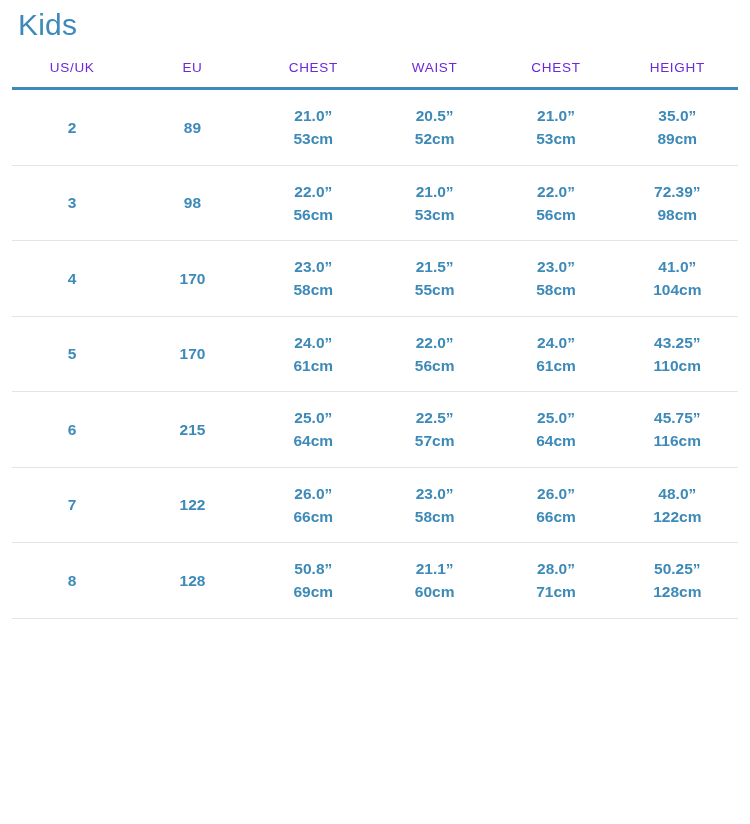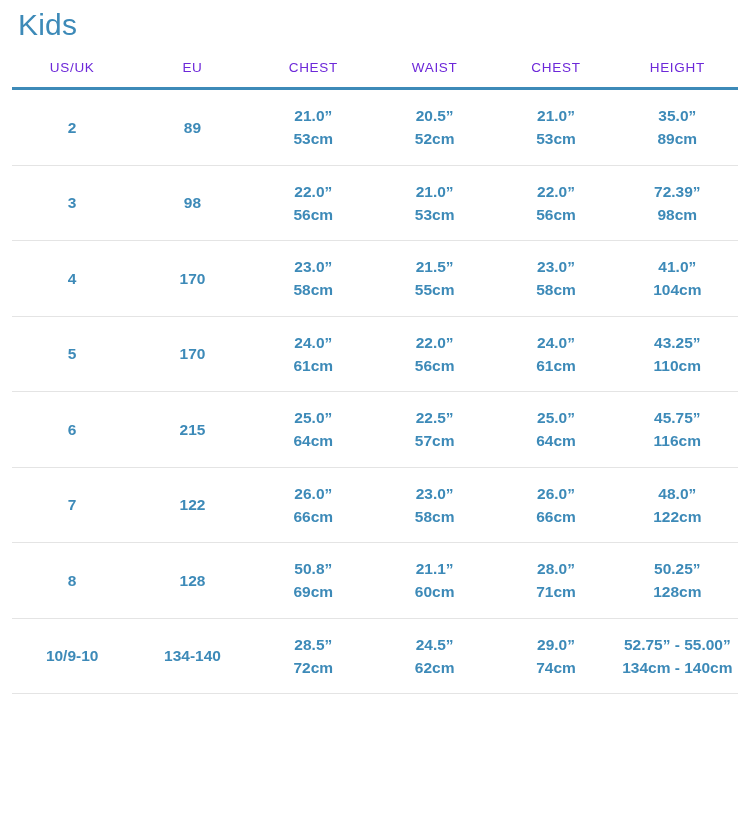--- a/index.html
+++ b/index.html
@@ -238,36 +238,16 @@
         <td>
           <span class="meas">28.0”</span>
           <span class="meas">71cm</span>
         </td>
         <td>
           <span class="meas">50.25”</span>
           <span class="meas">128cm</span>
         </td>
       </tr>
 
-      <tr>
-        <td class="us-uk">10/9-10</td>
-        <td>134-140</td>
-        <td>
-          <span class="meas">28.5”</span>
-          <span class="meas">72cm</span>
-        </td>
-        <td>
-          <span class="meas">24.5”</span>
-          <span class="meas">62cm</span>
-        </td>
-        <td>
-          <span class="meas">29.0”</span>
-          <span class="meas">74cm</span>
-        </td>
-        <td>
-          <span class="meas">52.75” - 55.00”</span>
-          <span class="meas">134cm - 140cm</span>
-        </td>
-      </tr>
 
     </tbody>
   </table>
 </div>
 
 </body></html>

